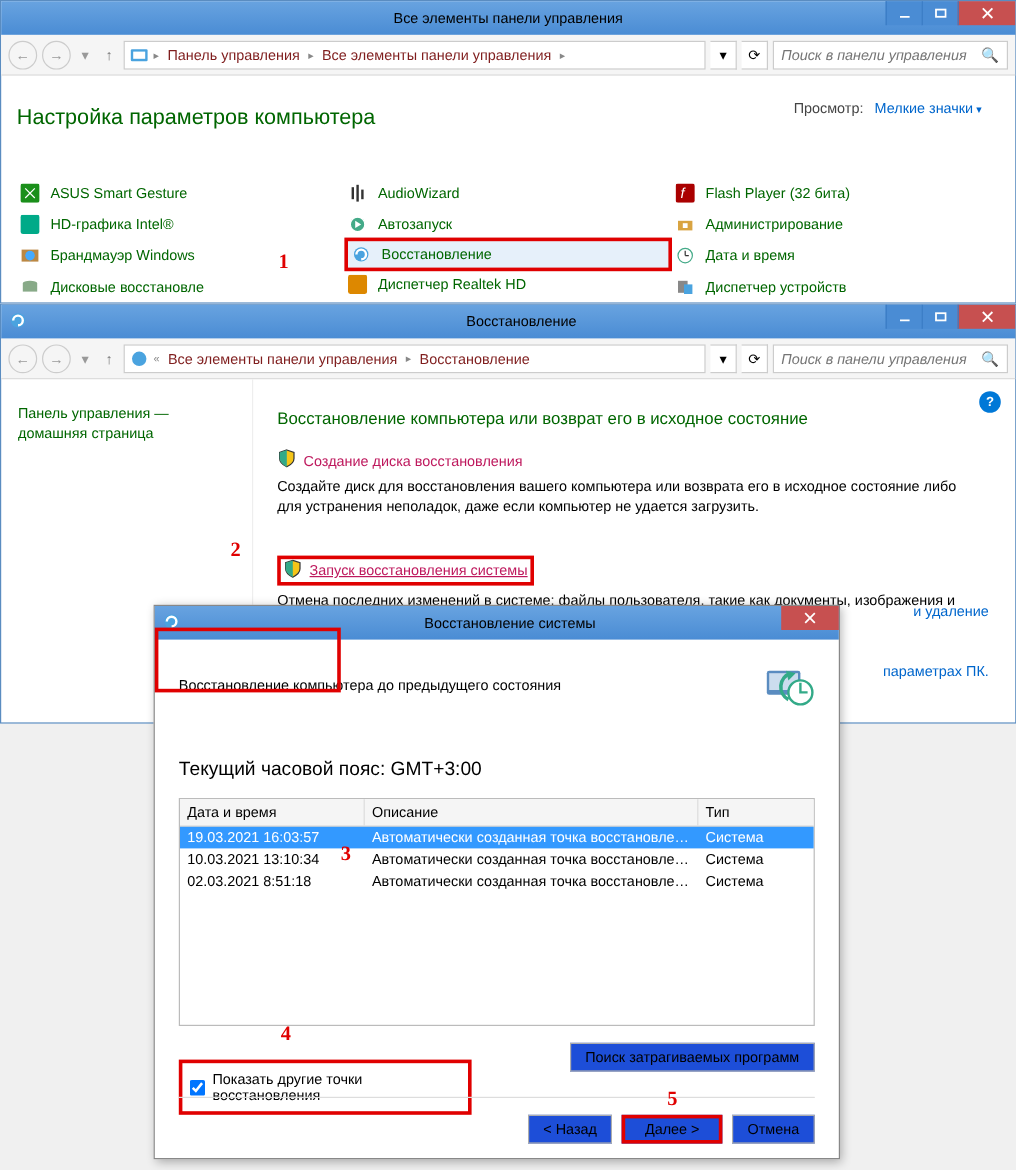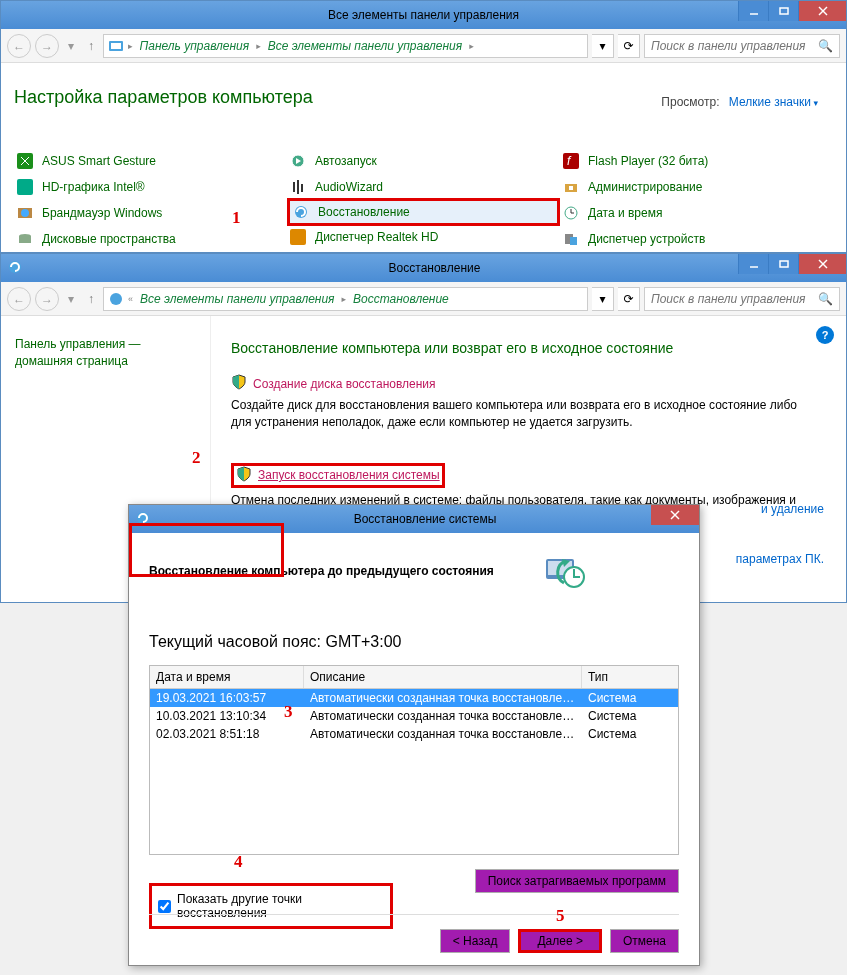--- a/index.html
+++ b/index.html
@@ -13,30 +13,30 @@
 .wbtn { width: 30px; height: 20px; display: flex; align-items: center; justify-content: center; background: #4a8cd4; color: #fff; font-size: 11px; border-left: 1px solid #3a7cc4; }
 .wbtn.close { background: #C75050; width: 48px; }
 .wbtn svg { width: 10px; height: 10px; }
 
 .navbar { height: 34px; background: #f5f5f5; border-bottom: 1px solid #ddd; display: flex; align-items: center; padding: 0 6px; gap: 4px; }
 .navbtn { width: 24px; height: 24px; border: 1px solid #ccc; border-radius: 50%; display: flex; align-items: center; justify-content: center; color: #999; }
 .navbtn.small { width: 16px; border: none; }
 .chev { width: 16px; color: #777; display: flex; align-items: center; justify-content: center; }
 .addrbar { flex: 1; height: 24px; border: 1px solid #ccc; background: #fff; display: flex; align-items: center; padding: 0 4px; gap: 4px; }
 .addrbar .icon { width: 16px; height: 16px; display: flex; align-items: center; justify-content: center; }
-.addrbar .crumb { color: #15803d; padding: 0 3px; font-style: italic; }
+.addrbar .crumb { color: #7f1d1d; padding: 0 3px; }
 .addrbar .sep { color: #888; font-size: 9px; }
 .addrbtn { width: 22px; height: 24px; border: 1px solid #ccc; border-left: none; display: flex; align-items: center; justify-content: center; background: #fff; }
 .searchbox { width: 196px; height: 24px; border: 1px solid #ccc; background: #fff; display: flex; align-items: center; padding: 0 6px; }
 .searchbox input { border: none; outline: none; flex: 1; color: #888; font-style: italic; font-size: 12px; }
 .searchbox .sicon { color: #777; }
 
 .content1 { padding: 24px 13px; }
 .content1 h1 { font-size: 18px; color: #006600; font-weight: normal; }
-.viewline { position: absolute; right: 28px; top: 94px; font-size: 12px; }
+.viewline { position: absolute; right: 28px; top: 82px; font-size: 12px; }
 .viewline .lbl { color: #444; }
 .viewline .link { color: #0066cc; margin-left: 6px; }
 .viewline .link::after { content: " ▾"; font-size: 9px; }
 
 .cgrid { display: flex; margin-top: 40px; }
 .ccol { flex: 1; }
 .citem { display: flex; align-items: center; gap: 8px; padding: 4px 2px; color: #006600; position: relative; }
 .citem .cicon { width: 18px; height: 18px; display: flex; align-items: center; justify-content: center; }
 .citem.hl { border: 3px solid #e00000; background: #e6f0fa; padding: 2px; margin: -2px 0; }
 .citem.hl .cicon, .citem.hl span { position: relative; z-index: 1; }
@@ -60,36 +60,36 @@
 .extralink { position: absolute; right: 22px; color: #0066cc; }
 
 
 .dialog { position: absolute; left: 128px; top: 504px; width: 572px; height: 462px; background: #fff; border: 1px solid #888; box-shadow: 2px 2px 8px rgba(0,0,0,.3); }
 .dlgtitle { height: 28px; background: linear-gradient(#68a3e0, #4a8cd4); display: flex; align-items: center; position: relative; }
 .dlgtitle .icon { margin-left: 6px; }
 .dlgtitle .title { flex: 1; text-align: center; color: #000; }
 .dlgclose { position: absolute; right: 0; top: 0; width: 48px; height: 20px; background: #C75050; color: #fff; display: flex; align-items: center; justify-content: center; }
 
 .dlgbody { padding: 18px 20px; }
-.dlgh { font-weight: bold; font-size: 12px; display: flex; justify-content: flex-start; align-items: center; gap: 48px; }
+.dlgh { font-weight: normal; font-size: 12px; display: flex; justify-content: space-between; align-items: center; gap: 48px; }
 .bigicon { width: 44px; height: 40px; }
 .tz { margin-top: 42px; font-size: 16px; }
 
 .tablewrap { margin-top: 14px; border: 1px solid #bbb; height: 190px; background: #fff; }
 .thead { display: flex; border-bottom: 1px solid #ccc; background: #f5f5f5; }
 .th { padding: 4px 6px; font-size: 12px; border-right: 1px solid #ddd; }
 .th1 { width: 154px; } .th2 { flex: 1; } .th3 { width: 96px; border-right: none; }
 .trow { display: flex; }
 .td { padding: 2px 6px; font-size: 12px; overflow: hidden; white-space: nowrap; text-overflow: ellipsis; }
 .td1 { width: 154px; } .td2 { flex: 1; } .td3 { width: 96px; }
 .trow.sel { background: #3399ff; color: #fff; }
 .datebox { border: 3px solid #e00000; position: absolute; }
 
 .checkrow { margin-top: 14px; display: flex; align-items: center; gap: 6px; font-size: 12px; border: 3px solid #e00000; padding: 6px; display: inline-flex; width: 244px; }
-.sbtn { border: 1px solid #adadad; background: #a21caf; padding: 4px 12px; font-size: 12px; }
+.sbtn { border: 1px solid #adadad; background: #1d4ed8; padding: 4px 12px; font-size: 12px; }
 .btnrow { position: absolute; bottom: 12px; right: 20px; left: 20px; display: flex; justify-content: flex-end; gap: 8px; border-top: 1px solid #ddd; padding-top: 14px; }
 .btnrow .sbtn.hl { border: 3px solid #e00000; padding: 2px 16px; }
 .searchaffected { position: absolute; right: 20px; bottom: 72px; }
 
 
 .annot { position: absolute; color: #e00000; font-weight: bold; font-size: 17px; font-family: "Times New Roman", serif; }
 </style>
 </head>
 <body>
 
@@ -175,42 +175,42 @@
             </span>
             <span>Брандмауэр Windows</span>
           </div>
         <div class="citem">
             <span class="cicon">
               <svg width="16" height="16">
                 <ellipse cx="8" cy="5" rx="6" ry="2" fill="#8a8"></ellipse>
                 <rect x="2" y="5" width="12" height="7" fill="#8a8"></rect>
               </svg>
             </span>
-            <span>Дисковые пространства</span>
+            <span>Дисковые восстановле</span>
           </div>
       </div>
       <div class="ccol">
-        <div class="citem">
-            <span class="cicon">
-              <svg width="16" height="16">
-                <circle cx="8" cy="8" r="6" fill="#4a8" stroke="#fff"></circle>
-                <polygon points="6,5 11,8 6,11" fill="#fff"></polygon>
-              </svg>
-            </span>
-            <span>Автозапуск</span>
-          </div>
         <div class="citem">
             <span class="cicon">
               <svg width="16" height="16">
                 <rect x="3" y="3" width="2" height="10" fill="#333"></rect>
                 <rect x="7" y="1" width="2" height="14" fill="#333"></rect>
                 <rect x="11" y="5" width="2" height="8" fill="#333"></rect>
               </svg>
             </span>
             <span>AudioWizard</span>
+          </div>
+        <div class="citem">
+            <span class="cicon">
+              <svg width="16" height="16">
+                <circle cx="8" cy="8" r="6" fill="#4a8" stroke="#fff"></circle>
+                <polygon points="6,5 11,8 6,11" fill="#fff"></polygon>
+              </svg>
+            </span>
+            <span>Автозапуск</span>
           </div>
         <div class="citem hl">
             <span class="cicon">
               <svg width="16" height="16">
                 <circle cx="8" cy="8" r="6" fill="#4aa3df"></circle>
                 <path d="M4 8 A4 4 0 1 1 8 12" stroke="#fff" fill="none" stroke-width="2"></path>
               </svg>
             </span>
             <span>Восстановление</span>
           </div>

